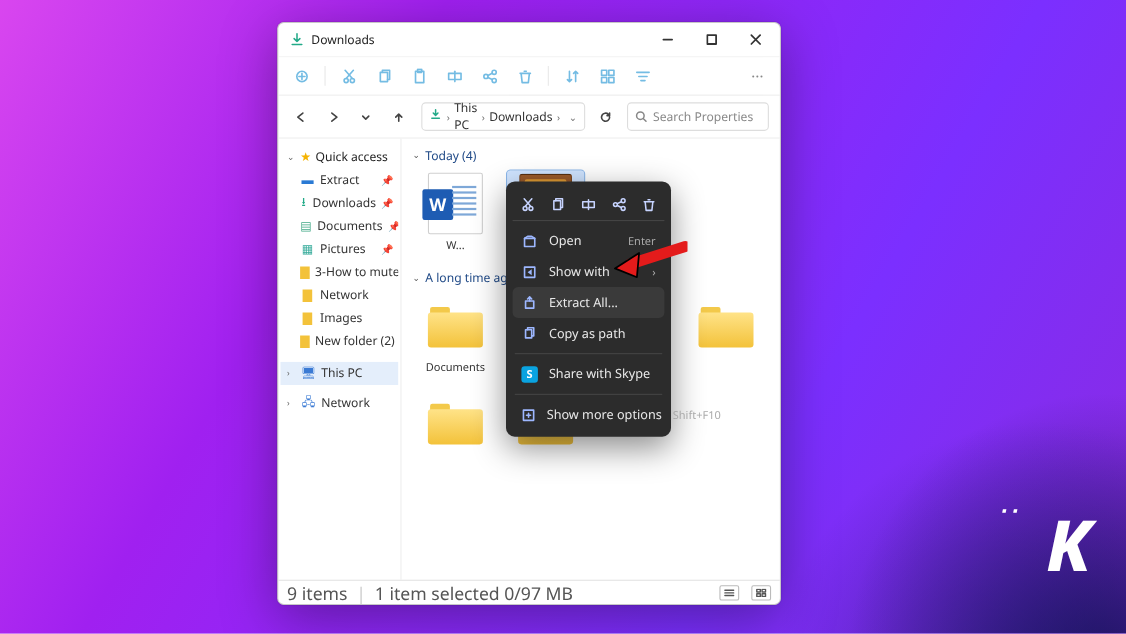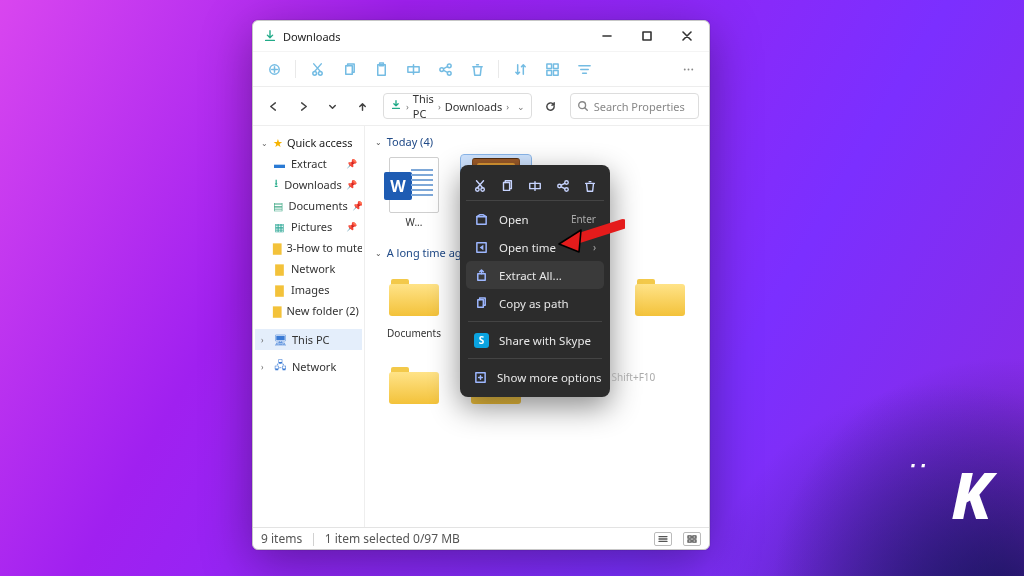--- a/index.html
+++ b/index.html
@@ -83,21 +83,21 @@
   .rar-ico { width:48px; height:54px; background:linear-gradient(#9c5b2a,#6a3a14); border-radius:3px; position:relative; border:1px solid rgba(0,0,0,.2);}
   .rar-ico::before{ content:""; position:absolute; top:4px; left:4px; right:4px; height:8px; background:#d93; border-radius:2px;}
   .rar-ico .books{ position:absolute; bottom:6px; left:5px; right:5px; height:30px; display:flex; gap:2px;}
   .rar-ico .books span{ flex:1; border-radius:1px;}
   .rar-ico .books span:nth-child(1){background:#3a7a3a;}
   .rar-ico .books span:nth-child(2){background:#b33;}
   .rar-ico .books span:nth-child(3){background:#349; }
   .file.sel { background:#cfe4ff; outline:1px solid #8ab6ea; }
 
   
-  .status { height:22px; border-top:1px solid #e3e3e3; display:flex; align-items:center; padding:0 8px; font-size:12px; color:#555; gap:8px; }
+  .status { height:22px; border-top:1px solid #e3e3e3; display:flex; align-items:center; padding:0 8px; font-size:16px; color:#555; gap:8px; }
   .status .spacer { flex:1; }
   .vbtn { width:18px; height:14px; border:1px solid #bbb; border-radius:2px; margin-left:3px; display:inline-flex; align-items:center; justify-content:center;}
 
   
   .ctx-menu { position:absolute; left:460px; top:165px; width:150px; background:#2c2c2c; border-radius:8px; box-shadow:0 10px 30px rgba(0,0,0,.45); padding:6px; color:#e8e8e8; font-size:11.5px; z-index:50; }
   .ctx-icons-row { height:30px; display:flex; align-items:center; justify-content:space-around; border-bottom:1px solid #444; margin-bottom:4px; }
   .ctx-icons-row .ci { width:24px; height:24px; display:inline-flex; align-items:center; justify-content:center; color:#c7d4ff; }
   .ctx-icons-row .ci svg { width:14px; height:14px; }
   .ctx-item { height:28px; display:flex; align-items:center; gap:10px; padding:0 8px; border-radius:5px; }
   .ctx-item .ico { width:15px; height:15px; display:inline-flex; align-items:center; justify-content:center; color:#9db7ff; }
@@ -475,21 +475,21 @@
       <span class="txt">Open</span>
       <span class="sc">Enter</span>
     </div>
   <div class="ctx-item">
       <span class="ico">
         <svg viewBox="0 0 14 14">
           <rect x="2" y="2" width="10" height="10"></rect>
           <path d="M5 7l4-3v6z" class="fillc"></path>
         </svg>
       </span>
-      <span class="txt">Open time</span>
+      <span class="txt">Show with</span>
       <span class="sc">›</span>
     </div>
   <div class="ctx-item hl">
       <span class="ico">
         <svg viewBox="0 0 14 14">
           <rect x="3" y="5" width="8" height="7"></rect>
           <path d="M7 5V1m0 0L5 3m2-2l2 2"></path>
         </svg>
       </span>
       <span class="txt">Extract All...</span>

